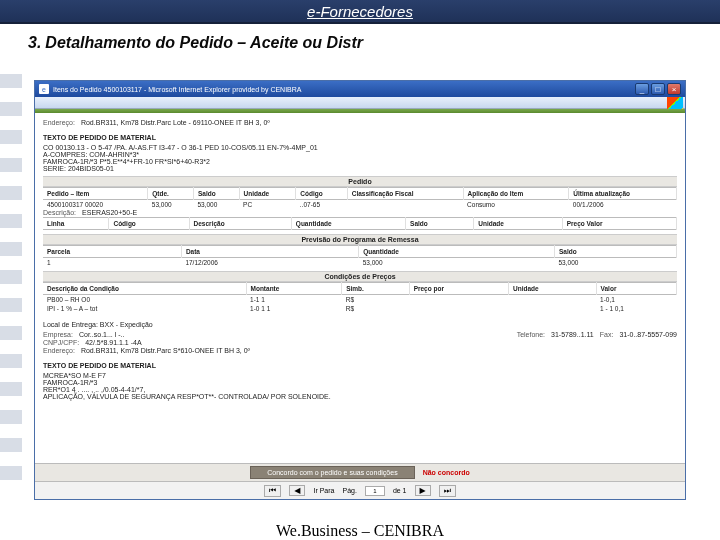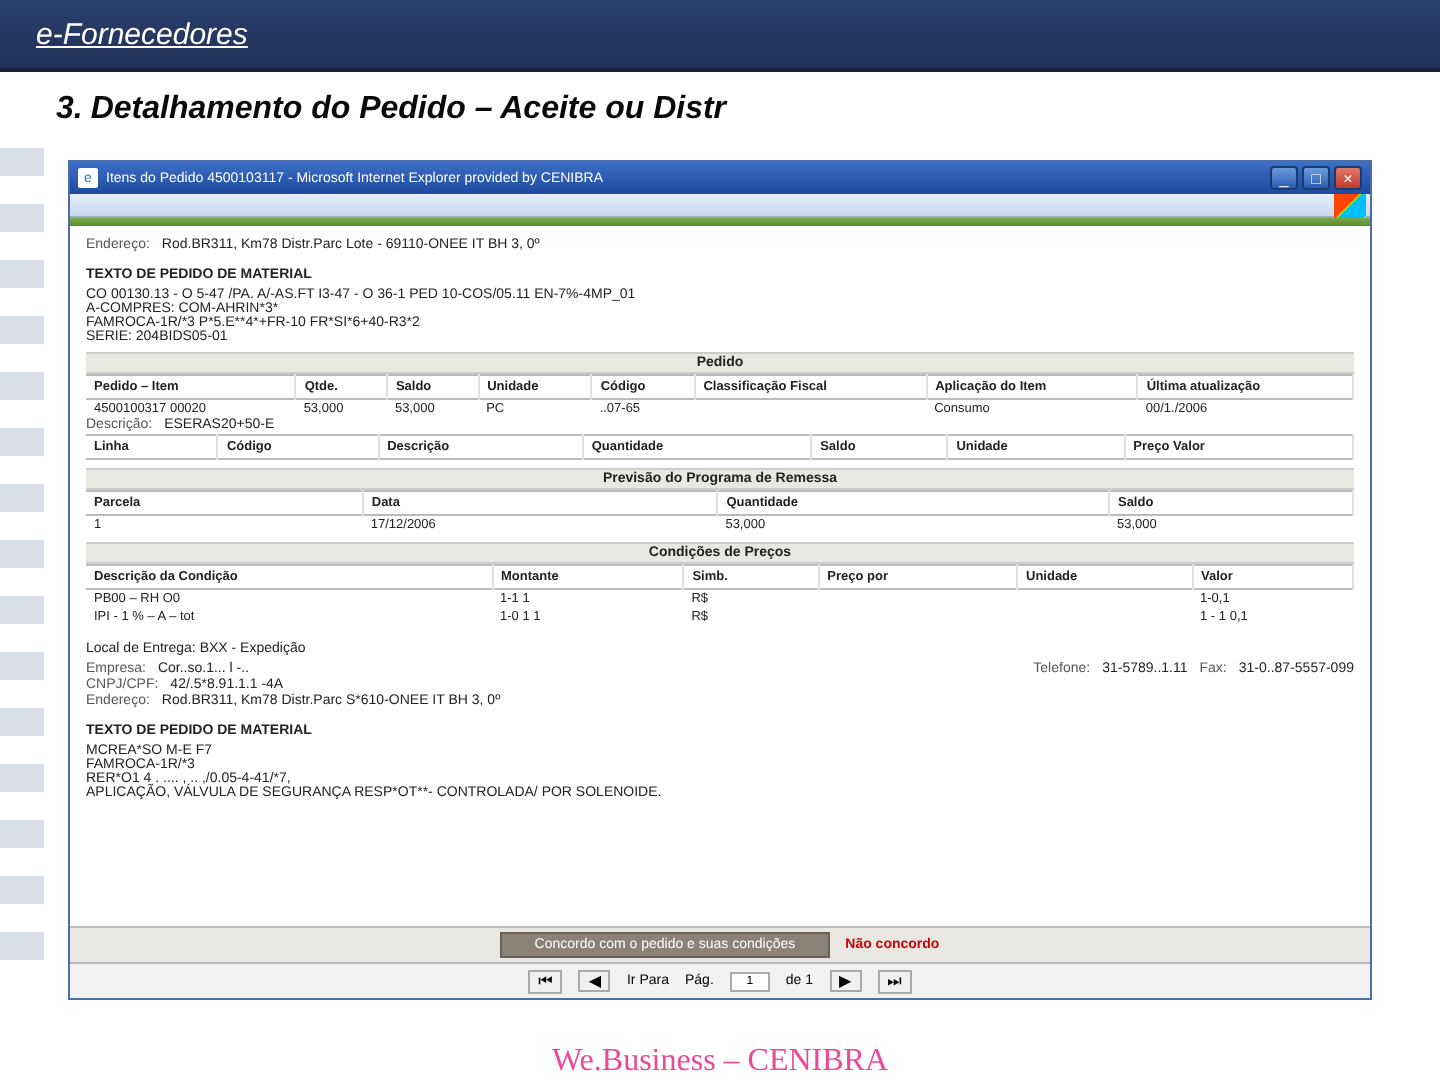--- a/index.html
+++ b/index.html
@@ -1,17 +1,17 @@
 <!DOCTYPE html>
 <html><head>
 <meta charset="utf-8">
 <style>
   *{box-sizing:border-box;margin:0;padding:0;font-family:Arial,sans-serif}
   body{width:720px;height:540px;background:#fff;position:relative;overflow:hidden}
-  .slide-header{height:36px;background:linear-gradient(#2a3f6b,#1f3158);color:#fff;display:flex;align-items:center;justify-content:flex-start;padding:0 18px;font:italic 15px Georgia,serif;border-bottom:2px solid #15213a}
+  .slide-header{height:24px;background:linear-gradient(#2a3f6b,#1f3158);color:#fff;display:flex;align-items:center;justify-content:center;padding:0 18px;font:italic 15px Georgia,serif;border-bottom:2px solid #15213a}
   .slide-header span{text-decoration:underline}
   .slide-title{padding:10px 28px 6px;font:italic bold 16px Georgia,serif;color:#0a0a0a}
   .sidebar-deco{position:absolute;left:0;top:60px;width:22px;height:430px;background:repeating-linear-gradient(#fff,#fff 14px,#d8dde6 14px,#d8dde6 28px)}
   .browser{position:absolute;left:34px;top:80px;width:652px;height:420px;border:1px solid #4a6ea8;background:#fff;font-size:7px;display:flex;flex-direction:column}
   .titlebar{height:16px;background:linear-gradient(#3b6ec5,#1e4a9e);color:#fff;display:flex;align-items:center;padding:0 4px}
   .titlebar-ico{width:10px;height:10px;background:#fff;margin-right:4px;border-radius:1px;display:flex;align-items:center;justify-content:center;color:#3b6ec5;font-size:7px}
   .wcontrols{margin-left:auto;display:flex;gap:2px}
   .wbtn{width:14px;height:12px;background:linear-gradient(#6a9de0,#2d5ab0);border:1px solid #1a3a70;border-radius:2px;color:#fff;font-size:8px;display:flex;align-items:center;justify-content:center}
   .wbtn.close{background:linear-gradient(#e07a6a,#c23a2d)}
   .menubar{height:12px;background:linear-gradient(#e8f0fb,#c8d8ef);border-bottom:1px solid #9ab;padding-left:20px;position:relative}
@@ -23,21 +23,21 @@
   .grid-hdr{background:#fff;border-top:1px solid #bbb;border-bottom:1px solid #bbb}
   .band{background:#e9e7e2;text-align:center;font-weight:bold;padding:1px 0;margin-top:4px;border-top:1px solid #ccc;border-bottom:1px solid #ccc}
   th{font-weight:bold;padding:2px 4px;text-align:left;border-right:1px solid #e0e0e0;font-size:6.5px}
   td{padding:1px 4px;font-size:6.5px}
   table{width:100%;border-collapse:collapse}
   .footer-ctrl{height:18px;background:#e9e7e2;display:flex;align-items:center;justify-content:center;gap:8px;font-size:7px;border-top:1px solid #bbb}
   .btn-accept{background:#8a8275;color:#fff;padding:2px 16px;border:1px solid #6a6258;font-size:7px}
   .btn-reject{color:#c00;font-weight:bold}
   .navbtn{background:#f0f0f0;border:1px solid #aaa;padding:0 4px;font-size:8px}
   .pgin{width:20px;height:10px;border:1px solid #aaa;font-size:6px;text-align:center}
-  .slide-footer{position:absolute;left:0;bottom:0;width:720px;height:22px;background:#fff;color:#ec4899;text-align:center;font:16px Georgia,serif;padding-top:4px;text-shadow:0 1px 0 #fff}
+  .slide-footer{position:absolute;left:0;bottom:0;width:720px;height:22px;background:#fff;color:#000000;text-align:center;font:16px Georgia,serif;padding-top:4px;text-shadow:0 1px 0 #fff}
   .greenbar{height:4px;background:linear-gradient(#7aa84c,#5a8a2f)}
 </style>
 </head>
 <body>
 
 <div class="slide-header">
     <span>e-Fornecedores</span>
   </div>
 <div class="slide-title">
   <span>3.</span>

